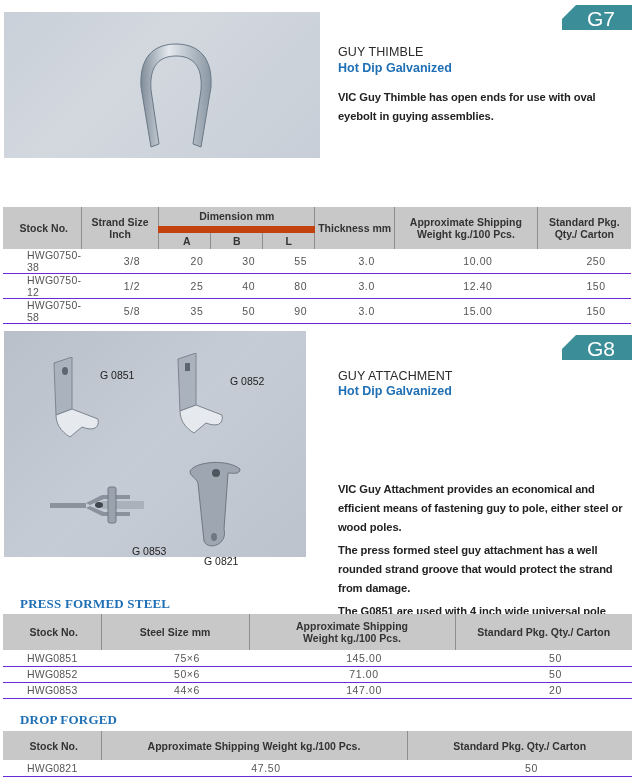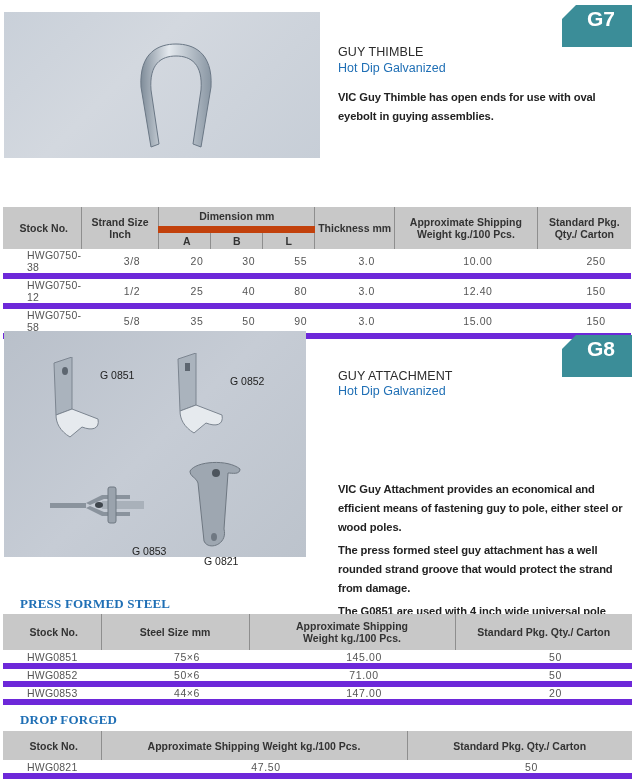--- a/index.html
+++ b/index.html
@@ -1,31 +1,31 @@
 <!DOCTYPE html>
 <html><head>
 <meta charset="utf-8">
 <style>
   * { box-sizing: border-box; margin: 0; padding: 0; }
   html, body { width: 635px; height: 782px; background: #ffffff; overflow: hidden; }
   body { position: relative; font-family: "Liberation Sans", sans-serif; color: #333; }
 
   .photo { position: absolute; background: linear-gradient(135deg, #c9d0d9 0%, #d3d8df 40%, #c7ced7 100%); }
-  .badge { position: absolute; height: 42px; width: 70px; background: #3b8d98; color: #fff;
-           font-weight: bold; font-size: 21px; line-height: 27px; text-align: center;
+  .badge { position: absolute; height: 25px; width: 70px; background: #3b8d98; color: #fff;
+           font-weight: normal; font-size: 21px; line-height: 27px; text-align: center;
            clip-path: polygon(14px 0, 100% 0, 100% 100%, 0 100%, 0 14px); padding-left: 8px; }
   .title { position: absolute; font-size: 12.5px; color: #2b2b2b; letter-spacing: 0.1px; }
-  .subtitle { position: absolute; font-size: 12.5px; color: #1f6fb5; }
+  .subtitle { position: absolute; font-size: 12.5px; color: #1f6fb5; font-weight: bold; }
   .desc { position: absolute; font-size: 11.2px; color: #222; line-height: 19px; font-weight: bold; letter-spacing: -0.1px; }
   .desc p { margin-bottom: 4px; }
 
   table { position: absolute; border-collapse: collapse; font-size: 10.5px; }
   th { background: #c8c8c8; color: #333; font-weight: bold; border-left: 1px solid #8e8e8e; text-align: center; line-height: 12px; padding: 0 2px; }
   th:first-child { border-left: none; padding-left: 6px; }
-  td { color: #555; text-align: center; height: 16px; border-bottom: 6px solid #6d28d9; font-size: 10.5px; letter-spacing: 0.6px; padding-left: 24px; }
+  td { color: #555; text-align: center; height: 16px; border-bottom: 1px solid #6d28d9; font-size: 10.5px; letter-spacing: 0.6px; padding-left: 24px; }
   td.left { text-align: left; letter-spacing: 0.2px; }
   .sectionhead { position: absolute; font-family: "Liberation Serif", serif; font-weight: bold; font-size: 13px; color: #1f6fb5; letter-spacing: 0.2px; text-align: center; }
 
   
   .thimble { position: absolute; left: 135px; top: 30px; width: 74px; height: 110px; }
   .part-label { position: absolute; font-size: 10.5px; color: #222; }
 </style>
 </head>
 <body>
 

